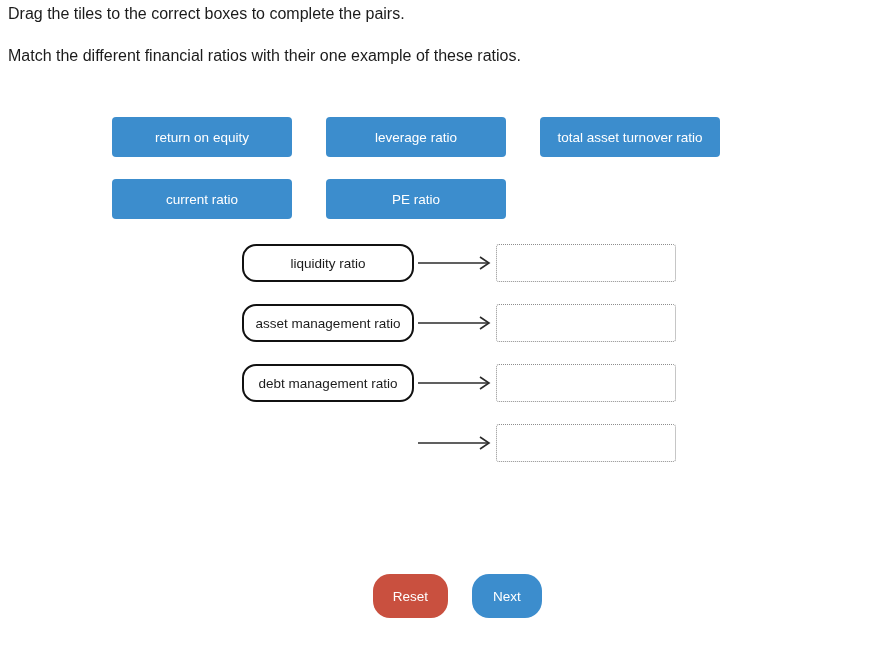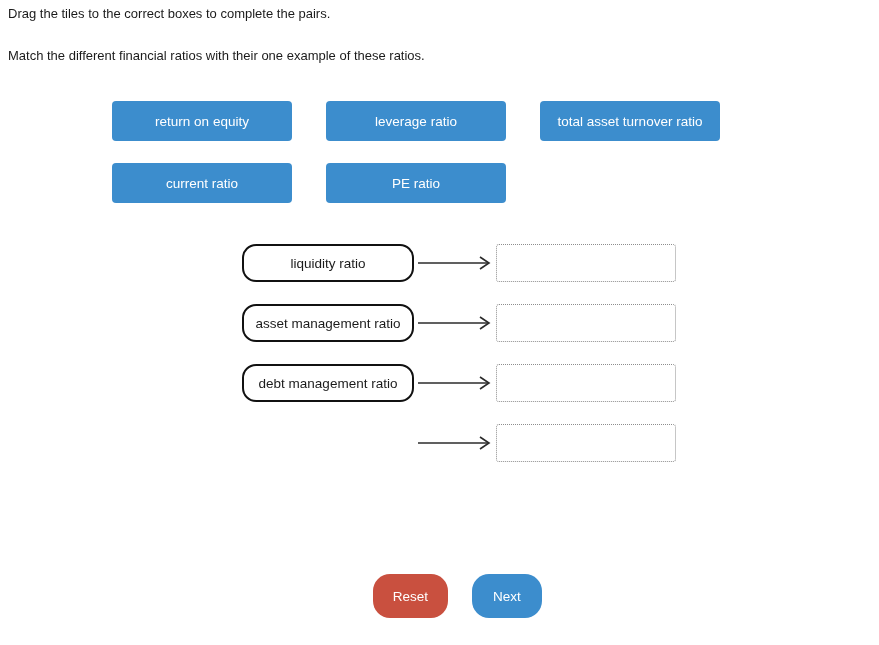--- a/index.html
+++ b/index.html
@@ -17,42 +17,42 @@
   }
 
   
   .instructions {
     position: absolute;
     left: 8px;
     top: 5px;
     width: 860px;
   }
   .instr-line {
-    font-size: 13px;
+    font-size: 16px;
     line-height: 17px;
     color: #1b1b1b;
     white-space: nowrap;
   }
   .instr-line.first { margin-bottom: 25px; }
 
   
   .tile-area {
     position: absolute;
     left: 0;
     top: 101px;
     width: 879px;
   }
   .tile-row {
     position: relative;
     height: 40px;
     margin-bottom: 22px;
   }
   .tile {
     position: absolute;
-    top: 0;
+    top: 16px;
     height: 40px;
     background: #3c8dcd;
     border-radius: 4px;
     color: #ffffff;
     font-size: 13.5px;
     display: flex;
     align-items: center;
     justify-content: center;
     box-sizing: border-box;
     cursor: move;

